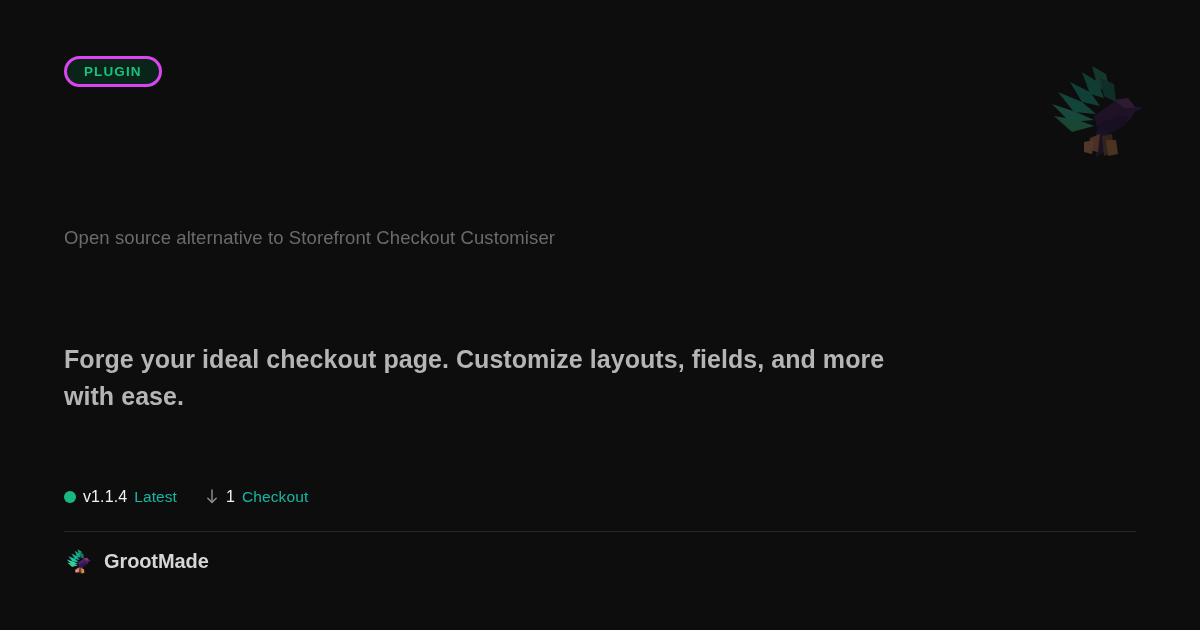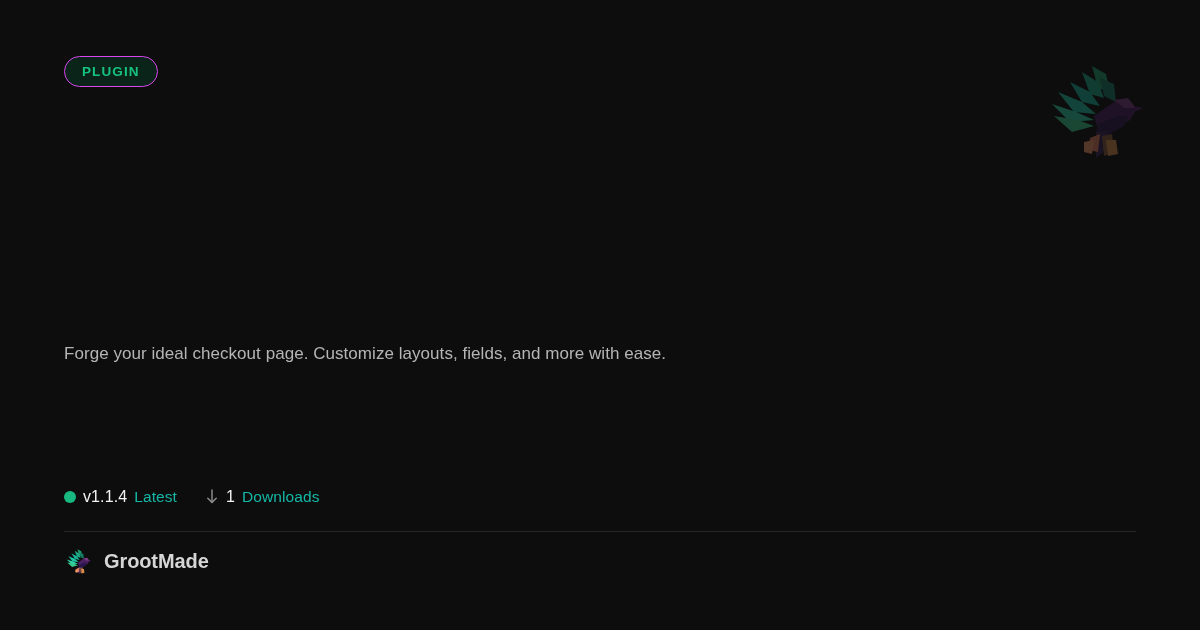--- a/index.html
+++ b/index.html
@@ -31,21 +31,21 @@
     left: 64px;
   }
   .badge {
     display: inline-flex;
     align-items: center;
     justify-content: center;
     height: 31px;
     padding: 0 17px;
     border-radius: 999px;
     background: #0a2419;
-    border: 1px solid #d946ef;
+    border: 3px solid #d946ef;
     color: #16c47f;
     font-size: 13.5px;
     font-weight: 700;
     letter-spacing: 1.1px;
     line-height: 1;
     box-sizing: border-box;
   }
 
   
   .title {
@@ -74,22 +74,22 @@
     line-height: 1.4;
   }
 
   
   .description {
     position: absolute;
     top: 341px;
     left: 64px;
     margin: 0;
     width: 840px;
-    font-size: 17px;
-    font-weight: 400;
+    font-size: 25px;
+    font-weight: 700;
     color: #b5b5b5;
     line-height: 1.48;
     letter-spacing: 0.05px;
   }
 
   
   .stats {
     position: absolute;
     top: 486px;
     left: 64px;
@@ -194,40 +194,41 @@
 </head>
 <body>
 
 <div class="og-card">
 
   <div class="badge-row">
     <span class="badge">PLUGIN</span>
   </div>
 
 
+  <p class="subtitle">Open source alternative  to Storefront  Checkout Customiser</p>
 
   <p class="description">Forge your ideal checkout  page. Customize  layouts, fields, and more with ease.</p>
 
   <div class="stats">
 
     <div class="stat">
       <span class="dot"></span>
       <span class="stat-value">v1.1.4</span>
       <span class="stat-label">Latest</span>
     </div>
 
     <div class="stat">
       <span class="dl-arrow">
         <svg viewBox="0 0 14 16" width="14" height="16" aria-hidden="true">
           <path d="M7 1 L7 13" stroke="#8a8a8a" stroke-width="1.5" fill="none" stroke-linecap="round"></path>
           <path d="M2.8 9.2 L7 13.4 L11.2 9.2" stroke="#8a8a8a" stroke-width="1.5" fill="none" stroke-linecap="round" stroke-linejoin="round"></path>
         </svg>
       </span>
       <span class="stat-value">1</span>
-      <span class="stat-label">Downloads</span>
+      <span class="stat-label">Checkout</span>
     </div>
 
   </div>
 
   <div class="divider"></div>
 
   <div class="footer">
 
     <div class="brand">
       <span class="brand-mark">

